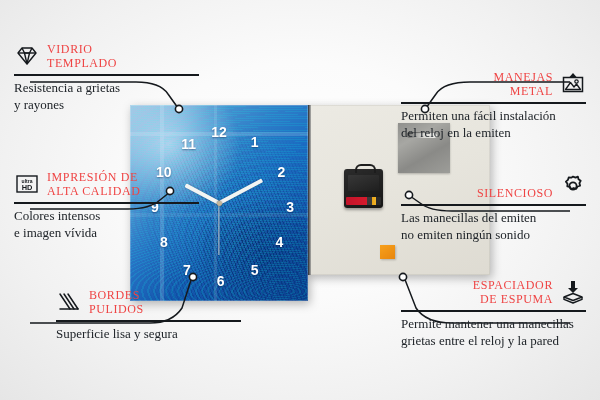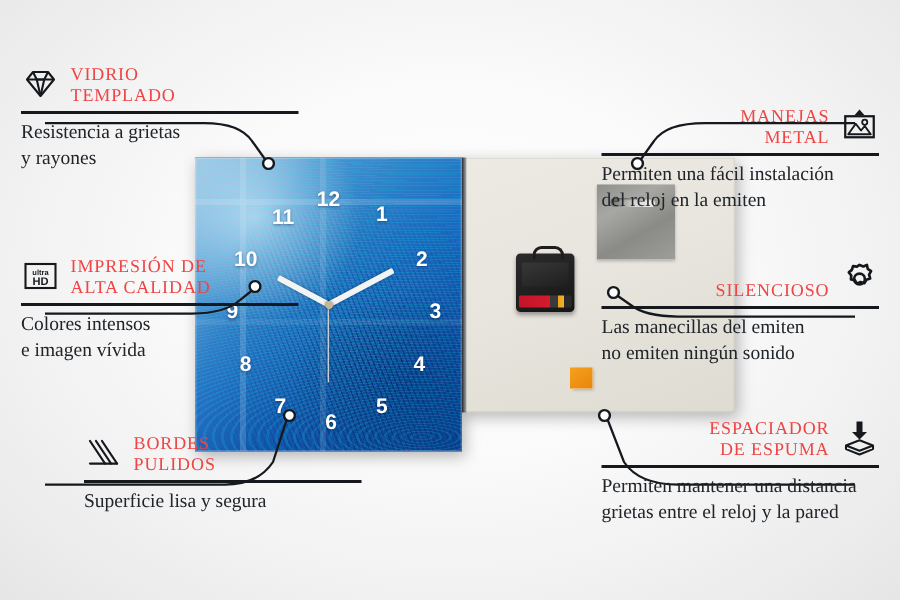--- a/index.html
+++ b/index.html
@@ -284,18 +284,18 @@
       <span class="ico">
         <svg viewBox="0 0 26 26">
           <path d="M11 2 h4 v7 h3 l-5 5 -5 -5 h3 Z" fill="#15191d"></path>
           <path d="M13 14.5 L22 18 L13 21.5 L4 18 Z" fill="none" stroke="#15191d" stroke-width="1.4" stroke-linejoin="round"></path>
           <path d="M4 18 v2.4 L13 24 l9 -3.6 V18" fill="none" stroke="#15191d" stroke-width="1.4" stroke-linejoin="round"></path>
         </svg>
       </span>
     </div>
     <div class="rule"></div>
     <div class="desc">
-      <span>Permiten mantener una distancia</span><br>
+      <span>Permite mantener una manecillas</span><br>
       <span>grietas entre el reloj y la pared</span>
     </div>
   </div>
 
 </div>
 
 </body></html>

